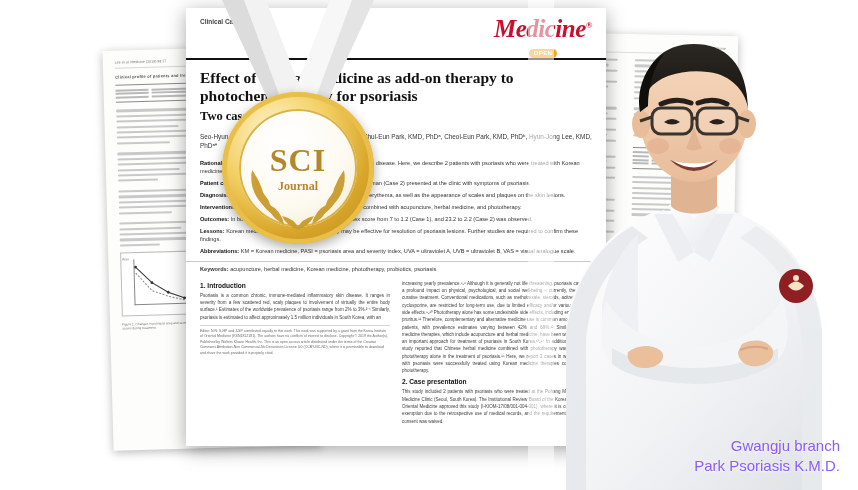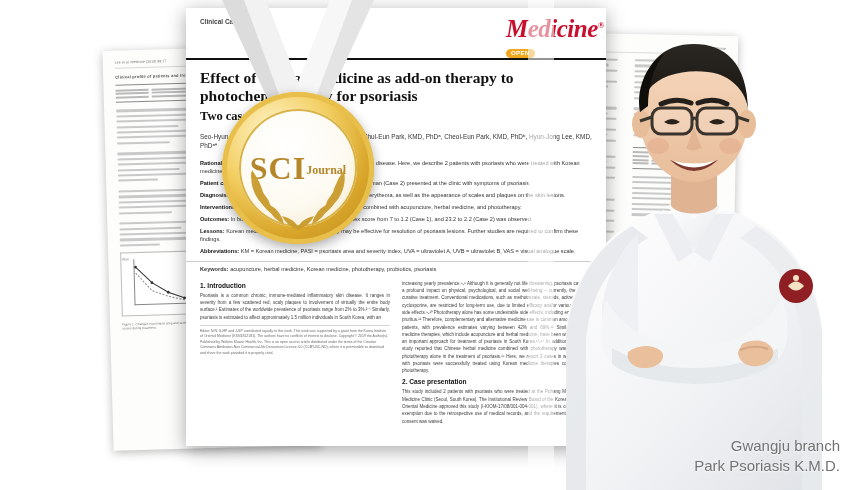--- a/index.html
+++ b/index.html
@@ -145,23 +145,23 @@
   }
   .paper-main .mhead {
     position: relative;
     height: 52px;
     border-bottom: 2px solid #111;
     padding: 8px 14px 0 14px;
     box-sizing: border-box;
   }
   .brand {
     position: absolute;
-    right: 2px;
+    right: 14px;
     top: 8px;
-    text-align: left;
+    text-align: center;
   }
   .brand .mword {
     font-family: "Liberation Serif", serif;
     font-size: 25px;
     font-weight: bold;
     font-style: italic;
     color: #c8102e;
     line-height: 1;
     letter-spacing: -0.5px;
   }
@@ -282,21 +282,21 @@
     align-items: center;
     justify-content: center;
   }
   .medal .disc-in {
     width: 118px;
     height: 118px;
     border-radius: 50%;
     background: radial-gradient(circle at 40% 32%, #ffffff 0%, #fdfaf1 55%, #f2e7c8 100%);
     box-shadow: inset 0 0 0 2px #d9b347;
     display: flex;
-    flex-direction: row;
+    flex-direction: column;
     align-items: center;
     justify-content: center;
   }
   .medal .sci {
     font-family: "Liberation Serif", serif;
     font-size: 32px;
     font-weight: bold;
     color: #b5872a;
     line-height: 1;
     letter-spacing: 1px;
@@ -318,21 +318,21 @@
     right: 0;
     bottom: 0;
     width: 330px;
     height: 490px;
   }
   .caption-block {
     position: absolute;
     right: 18px;
     bottom: 14px;
     text-align: right;
-    color: #737373;
+    color: #8b5cf6;
     font-size: 15px;
     line-height: 1.35;
     text-shadow: 0 1px 2px rgba(255,255,255,0.9);
   }
 </style>
 </head>
 <body>
 
 <div class="stage">
 

